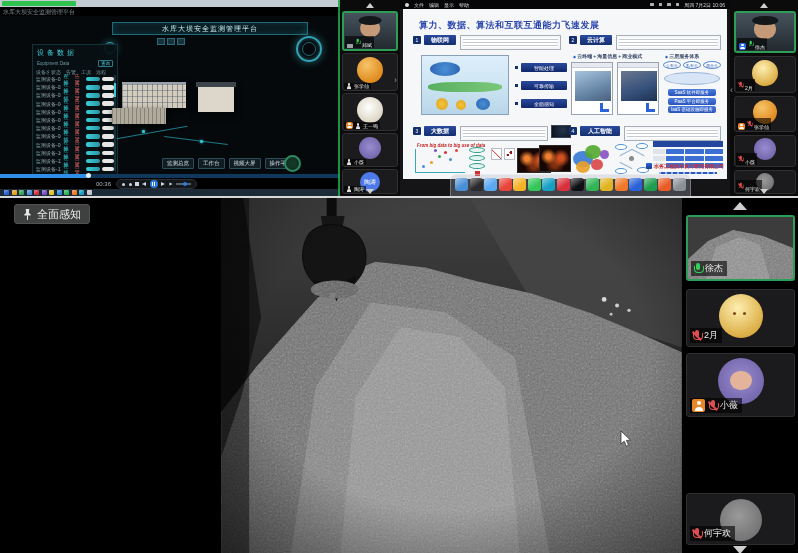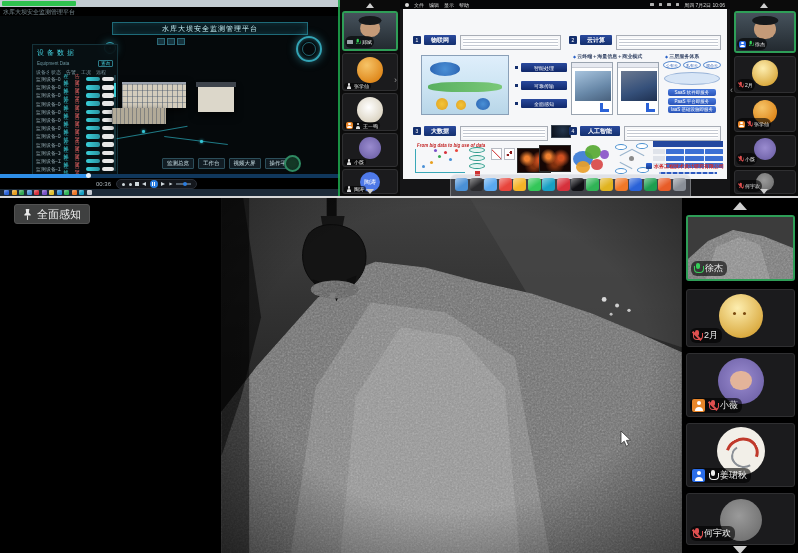--- a/index.html
+++ b/index.html
@@ -34,21 +34,21 @@
 .pbadge.sm::after{content:"";position:absolute;left:1.4px;bottom:.8px;width:4.2px;height:2.2px;border-radius:2px 2px 0 0;background:#fff}
 
 .person{position:relative;width:6px;height:6px;flex:0 0 auto}
 .person::before{content:"";position:absolute;left:1.8px;top:0;width:2.5px;height:2.5px;border-radius:50%;background:#e0e0e0}
 .person::after{content:"";position:absolute;left:.6px;bottom:0;width:4.8px;height:2.6px;border-radius:2.4px 2.4px 0 0;background:#e0e0e0}
 .scrico{width:6px;height:4.5px;background:#9aa2a8;border-radius:.5px;flex:0 0 auto}
 
 
 .tile{position:absolute;background:#1b1b1d;border:1px solid #2f2f31;border-radius:3px;overflow:hidden}
 .tile.video{border:2px solid #2e9e57;background:#2c343a}
-.nbar{position:absolute;left:3px;bottom:3px;display:flex;align-items:center;gap:3px;background:rgba(0,0,0,.6);padding:1px 4px 1px 2px;border-radius:6px;color:#ececec;font-size:9px;white-space:nowrap}
+.nbar{position:absolute;left:3px;bottom:3px;display:flex;align-items:flex-end;gap:3px;background:rgba(0,0,0,.6);padding:1px 4px 1px 2px;border-radius:0;color:#ececec;font-size:9px;white-space:nowrap}
 .nbar.sm{font-size:5px;gap:2px;padding:0 2px;left:1px;bottom:1px}
 .avatar{position:absolute;left:50%;transform:translateX(-50%);border-radius:50%}
 .av-orange{background:radial-gradient(circle at 38% 32%,#f6c468,#e08a1e 72%)}
 .av-white{background:radial-gradient(circle at 45% 40%,#fff,#d8d0bd 80%)}
 .av-purple{background:radial-gradient(circle at 50% 45%,#9a8cd0,#6f62a8 82%)}
 .av-purple.lg::after{content:"";position:absolute;left:28%;top:28%;width:46%;height:42%;border-radius:50%;background:#e3b49a}
 .av-blue{background:#4e79e8;display:flex;align-items:center;justify-content:center;color:#fff;font-size:6px}
 .av-gold{background:radial-gradient(circle at 42% 32%,#fdeeb0,#d9a83c 78%)}
 .av-gold.lg::before{content:"";position:absolute;left:34%;top:40%;width:3px;height:3px;border-radius:50%;background:#7a4a10;box-shadow:10px 0 0 #7a4a10}
 .av-dragon{background:#f2efe8}
@@ -414,20 +414,21 @@
           </span>
         <span style="flex:1"></span>
         <span class="sic"></span>
         <span class="sic"></span>
         <span class="sic"></span>
         <span class="sic"></span>
         <span style="white-space:nowrap">周四 7月2日 10:06</span>
       </div>
 
       <div class="abs slide" style="left:3px;top:9px;width:324px;height:170px">
+        <div class="abs stitle" style="left:16px;top:10px">算力、数据、算法和互联互通能力飞速发展</div>
 
         <div class="abs snum" style="left:10px;top:27px">1</div>
         <div class="abs slabel" style="left:21px;top:26px;min-width:32px">物联网</div>
         <div class="abs txt" style="left:57px;top:26px;width:101px;height:15px"></div>
 
         <div class="abs snum" style="left:166px;top:27px">2</div>
         <div class="abs slabel" style="left:177px;top:26px;min-width:32px">云计算</div>
         <div class="abs txt" style="left:213px;top:26px;width:105px;height:15px"></div>
 
         <div class="abs iotimg" style="left:18px;top:46px;width:88px;height:60px">
@@ -725,28 +726,20 @@
         <div class="avatar av-purple lg" style="top:4px;width:46px;height:46px"></div>
         <div class="nbar">
           <span class="pbadge big orange"></span>
           <span class="mic muted">
               <i></i>
             </span>
           <span>小薇</span>
         </div>
       </div>
 
-      <div class="tile" style="left:3px;top:225px;width:109px;height:64px">
-        <div class="avatar av-dragon lg" style="top:3px;width:48px;height:48px"></div>
-        <div class="nbar">
-          <span class="pbadge big blue"></span>
-          <span class="mic"></span>
-          <span>姜珺秋</span>
-        </div>
-      </div>
 
       <div class="tile" style="left:3px;top:295px;width:109px;height:52px">
         <div class="avatar av-gray" style="top:5px;width:42px;height:42px"></div>
         <div class="nbar">
           <span class="mic muted">
               <i></i>
             </span>
           <span>何宇欢</span>
         </div>
       </div>

